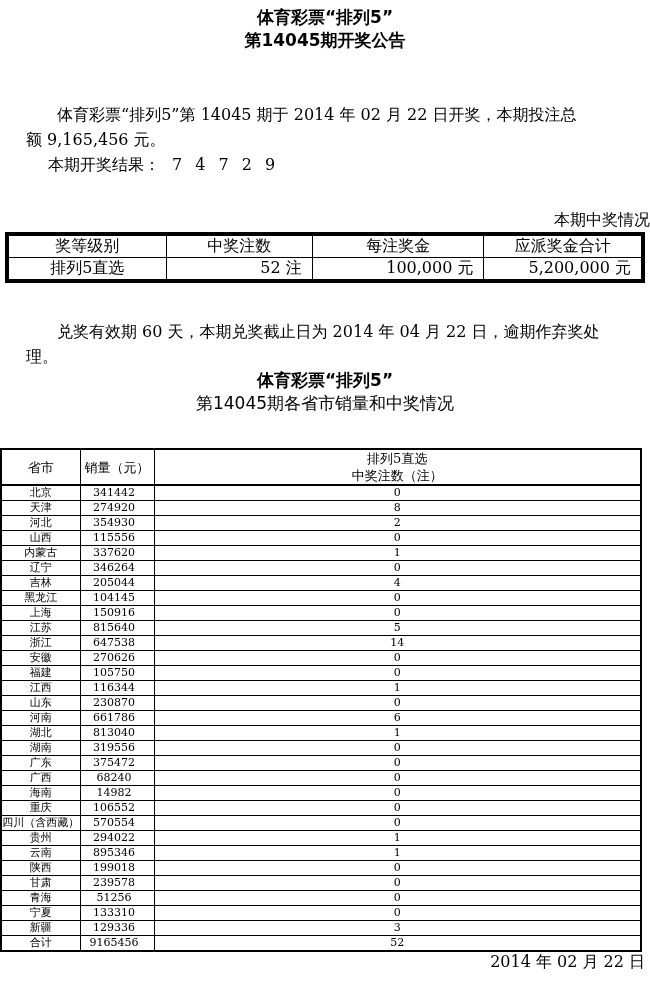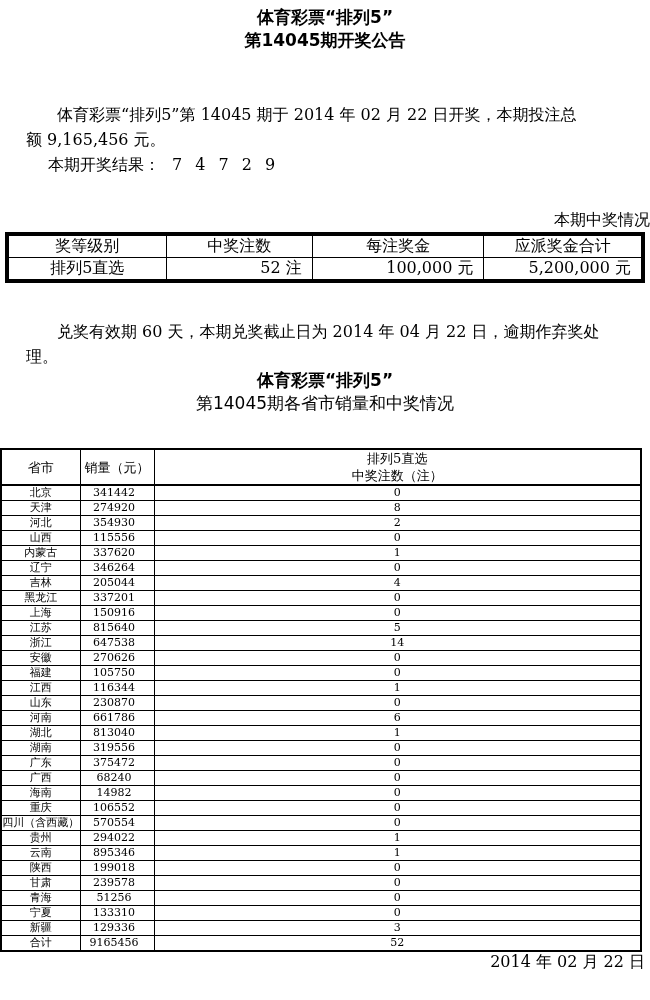--- a/index.html
+++ b/index.html
@@ -195,21 +195,21 @@
           <td class="c-sales">346264</td>
           <td class="c-count">0</td>
         </tr>
         <tr>
           <td class="c-province">吉林</td>
           <td class="c-sales">205044</td>
           <td class="c-count">4</td>
         </tr>
         <tr>
           <td class="c-province">黑龙江</td>
-          <td class="c-sales">337201</td>
+          <td class="c-sales">104145</td>
           <td class="c-count">0</td>
         </tr>
         <tr>
           <td class="c-province">上海</td>
           <td class="c-sales">150916</td>
           <td class="c-count">0</td>
         </tr>
         <tr>
           <td class="c-province">江苏</td>
           <td class="c-sales">815640</td>

